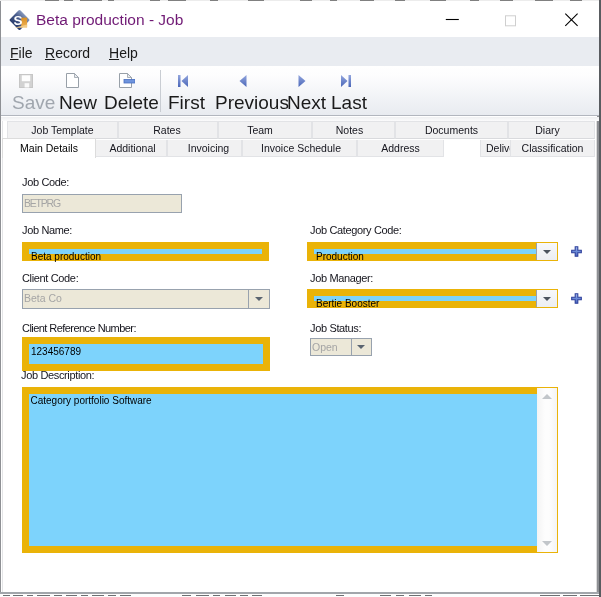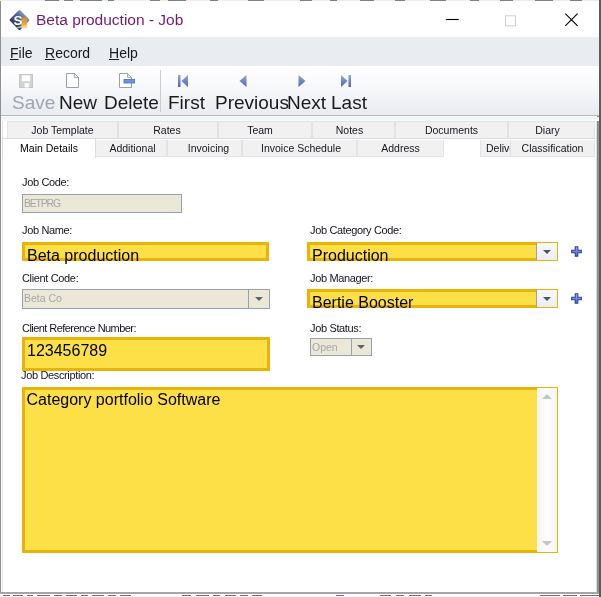--- a/index.html
+++ b/index.html
@@ -37,21 +37,21 @@
 #toolbar-below { left:1px; top:117px; width:598px; height:4px; background:linear-gradient(#eff0f2,#fbfbfc); }
 .tbsep { left:159px; top:4px; width:1px; height:42px; background:#c9cdd3; }
 
 
 .tab1 { top:121px; height:18px; background:#f1f1f2; border:1px solid #e2e3e6; border-bottom:1px solid #d9dadd; font-size:10.5px; color:#15151d; text-align:center; line-height:17px; }
 .tab2 { top:140px; height:17px; background:#f1f1f2; border:1px solid #e2e3e6; border-top:none; font-size:10.5px; color:#15151d; text-align:center; line-height:16px; }
 #tab-active { left:2px; top:138px; width:94px; height:20px; background:#fff; border:1px solid #dcdcdc; border-bottom:none; font-size:10.5px; color:#000; text-align:center; line-height:18px; z-index:3; }
 
 
 .lbl { font-size:11px; color:#15151d; letter-spacing:-0.35px; }
-.field { border:3px solid #eab308; background:#fde047; font-size:16px; color:#000; padding:1.5px 0 0 2px; }
+.field { border:7px solid #eab308; background:#7dd3fc; font-size:10px; color:#000; padding:1.5px 0 0 2px; }
 .dfield { border:1px solid #98a2ae; background:#ece8d8; font-size:10.5px; color:#a5a5a5; padding:1.5px 0 0 1px; }
 .combobtn { background:linear-gradient(#f7f8fa,#eceef2); border-left:1px solid #98a2ae; }
 .arrow { width:0; height:0; border-left:4px solid transparent; border-right:4px solid transparent; border-top:4px solid #4c545e; }
 </style>
 </head>
 <body>
 
 <div class="abs" id="win"></div>
 <div class="abs" id="win-right"></div>
 <div class="abs" id="win-rlight"></div>

